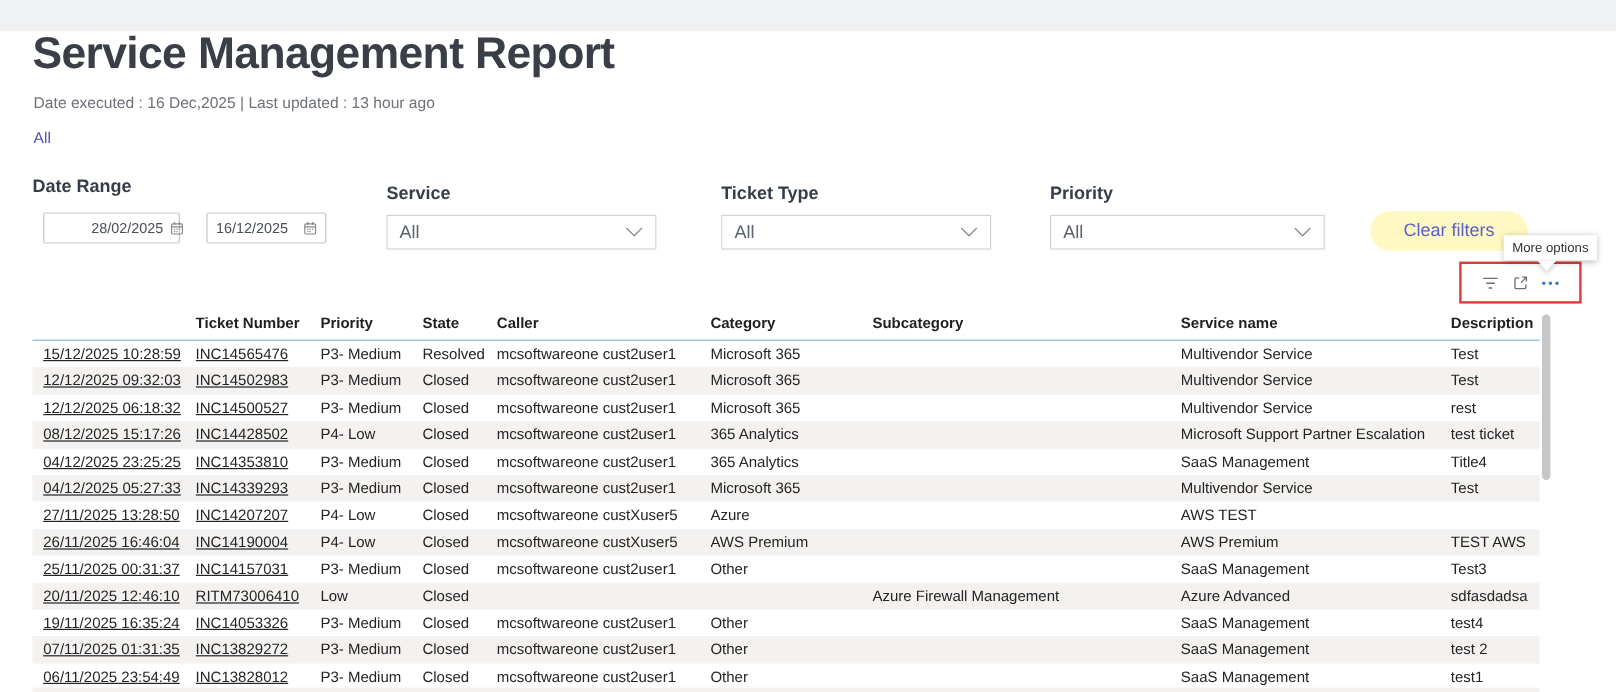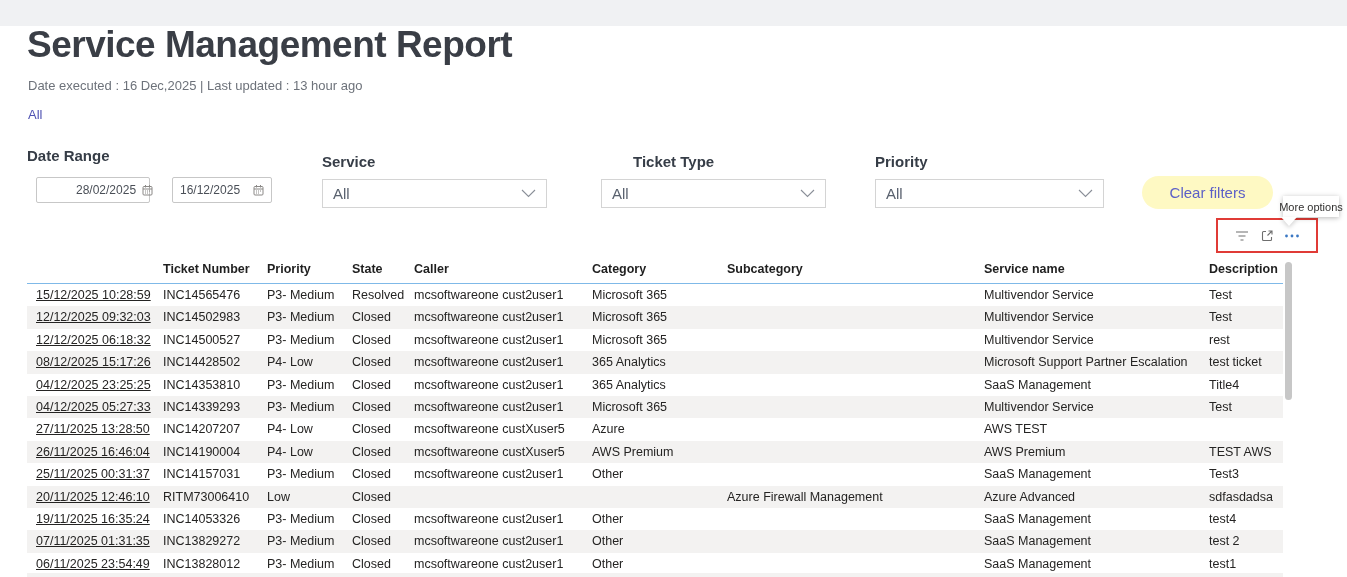--- a/index.html
+++ b/index.html
@@ -17,21 +17,21 @@
     position:absolute; left:27px; top:24px;
     font-size:37px; font-weight:bold; color:#3a3e46; letter-spacing:-0.5px;
     white-space:nowrap;
   }
   .page-subtitle { position:absolute; left:28px; top:78px; font-size:13px; color:#6d727a; white-space:nowrap; }
   .breadcrumb { position:absolute; left:28px; top:107px; font-size:13px; color:#4f52b2; cursor:pointer; }
 
   .filter-label { position:absolute; font-size:15px; font-weight:bold; color:#363d47; white-space:nowrap; }
   #lbl-daterange { left:27px;  top:147px; }
   #lbl-service   { left:322px; top:153px; }
-  #lbl-ticket    { left:633px; top:153px; }
+  #lbl-ticket    { left:601px; top:153px; }
   #lbl-priority  { left:875px; top:153px; }
 
   .date-input {
     position:absolute; top:177px; height:26px;
     border:1px solid #c7c7c7; border-radius:2px; background:#fff;
     display:flex; align-items:center; justify-content:space-between;
     padding:0 7px; font-size:12px; color:#4a4f57; cursor:text;
   }
   #date-start { left:36px;  width:114px;padding-left:39px; }
   #date-end   { left:148px; width:100px;margin-left:24px; }
@@ -48,25 +48,25 @@
   #dd-priority { left:875px; width:229px; }
   .chev { display:flex; margin-left:8px; }
 
   .clear-btn {
     position:absolute; left:1142px; top:176px; width:131px; height:33px;
     background:#fef9c3; color:#5b5fc7; border:none; border-radius:17px;
     font-size:15px; font-family:"Liberation Sans", sans-serif; cursor:pointer;
   }
 
   .tooltip {
-    position:absolute; left:1253px; top:196px; width:56px; height:21px;
+    position:absolute; left:1253px; top:196px; width:78px; height:21px;
     background:#fff; box-shadow:0 1px 5px rgba(0,0,0,.28);
     font-size:11px; color:#323130;
     display:flex; align-items:center; justify-content:center;
-    z-index:6; white-space:nowrap;margin-left:30px;
+    z-index:6; white-space:nowrap;
   }
   .tooltip-arrow {
     position:absolute; left:1281px; top:217px; width:0; height:0;
     border-left:8px solid transparent; border-right:8px solid transparent;
     border-top:9px solid #fff;
     filter:drop-shadow(0 2px 2px rgba(0,0,0,.18));
     z-index:6;
   }
 
   .red-box {
@@ -99,21 +99,21 @@
   .th:first-child { padding-left:9px;margin-top:36px; }
   .sort-arrow { position:absolute; left:9px; top:17px; font-size:7px; color:#1f1f1f; line-height:8px; }
   .tr { height:22.4px; }
   .tr:nth-child(even) { background:#f3f2f1; }
   .td {
     line-height:22.4px; padding-right:10px;
     overflow:hidden; white-space:nowrap; color:#252423;
   }
   .td:first-child { padding-left:9px;text-decoration:underline; }
   .td:nth-child(8) { padding-right:2px; }
-  .link { cursor:pointer; }
+  .link { text-decoration:underline; cursor:pointer; }
 
   .partial-row { position:absolute; left:27px; top:573px; width:1256px; height:4px; background:#f3f2f1; }
 
   .scroll-thumb {
     position:absolute; left:1285px; top:262px; width:7px; height:138px;
     background:#c7c7c7; border-radius:4px; cursor:pointer;
   }
 </style>
 </head>
 <body>

